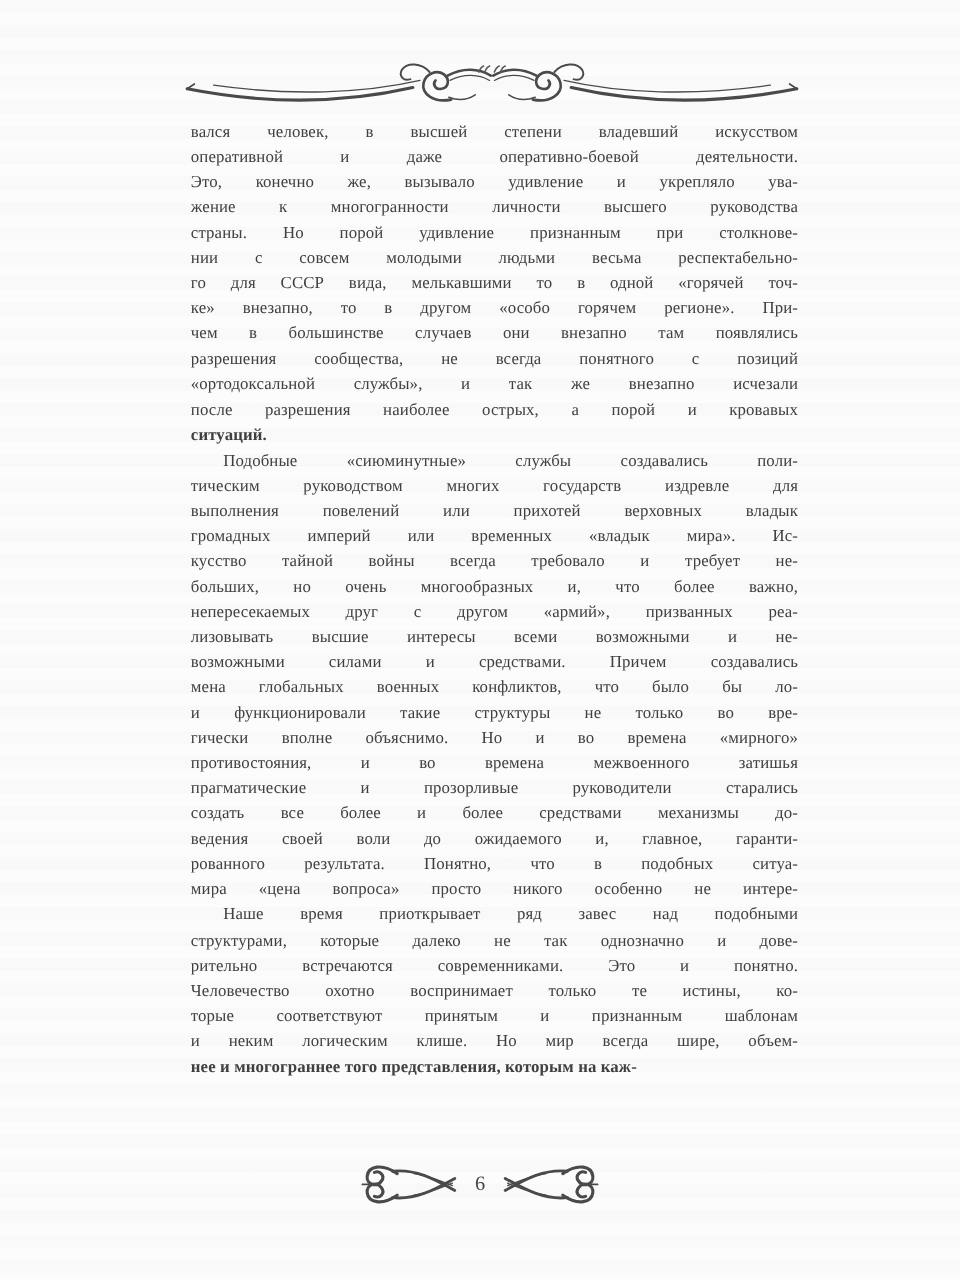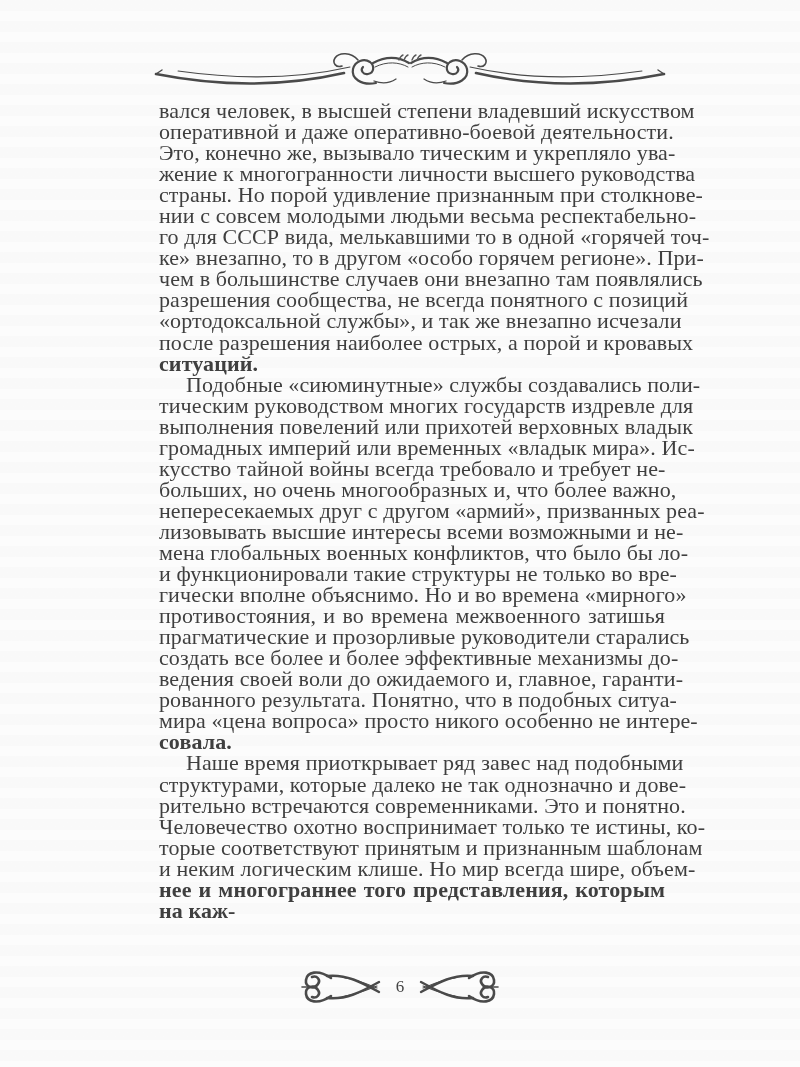--- a/index.html
+++ b/index.html
@@ -20,21 +20,21 @@
   .ornament-top{
     position:absolute;
     left:152px; top:50px;
     width:516px; height:44px;
   }
   .text-column{
     position:absolute;
     left:159px; top:100px;
     width:506px;
     color:var(--text-color,#3f3f3f);
-    font-size:22px;
+    font-size:14px;
     line-height:21.05px;
   }
   .para{margin:0;}
   .line{
     text-align:justify;
     text-align-last:justify;
     white-space:nowrap;
     letter-spacing:0.1px;
   }
   .line.last{
@@ -85,51 +85,51 @@
       <path d="M252,10 q1.5,-4 4,-5"></path>
       <path d="M260,10 q1.5,-4 4,-5"></path>
       <path d="M265,10 q1.5,-4 4,-5"></path>
     </g>
   </svg>
 
   <div class="text-column">
       <div class="para">
         <div class="line">вался человек, в высшей степени владевший искусством</div>
         <div class="line">оперативной и даже оперативно-боевой деятельности.</div>
-        <div class="line">Это, конечно же, вызывало тическим и укрепляло ува-</div>
+        <div class="line">Это, конечно же, вызывало удивление и укрепляло ува-</div>
         <div class="line">жение к многогранности личности высшего руководства</div>
         <div class="line">страны. Но порой удивление признанным при столкнове-</div>
         <div class="line">нии с совсем молодыми людьми весьма респектабельно-</div>
         <div class="line">го для СССР вида, мелькавшими то в одной «горячей точ-</div>
         <div class="line">ке» внезапно, то в другом «особо горячем регионе». При-</div>
         <div class="line">чем в большинстве случаев они внезапно там появлялись</div>
         <div class="line">разрешения сообщества, не всегда понятного с позиций</div>
         <div class="line">«ортодоксальной службы», и так же внезапно исчезали</div>
         <div class="line">после разрешения наиболее острых, а порой и кровавых</div>
         <div class="line last">ситуаций.</div>
       </div>
       <div class="para indent">
         <div class="line">Подобные «сиюминутные» службы создавались поли-</div>
         <div class="line">тическим руководством многих государств издревле для</div>
         <div class="line">выполнения повелений или прихотей верховных владык</div>
         <div class="line">громадных империй или временных «владык мира». Ис-</div>
         <div class="line">кусство тайной войны всегда требовало и требует не-</div>
         <div class="line">больших, но очень многообразных и, что более важно,</div>
         <div class="line">непересекаемых друг с другом «армий», призванных реа-</div>
         <div class="line">лизовывать высшие интересы всеми возможными и не-</div>
+        <div class="line">возможными силами и средствами. Причем создавались</div>
         <div class="line">мена глобальных военных конфликтов, что было бы ло-</div>
         <div class="line">и функционировали такие структуры не только во вре-</div>
         <div class="line">гически вполне объяснимо. Но и во времена «мирного»</div>
         <div class="line">противостояния, и во времена межвоенного затишья</div>
         <div class="line">прагматические и прозорливые руководители старались</div>
-        <div class="line">создать все более и более эффективные механизмы до-</div>
+        <div class="line">создать все более и более средствами механизмы до-</div>
         <div class="line">ведения своей воли до ожидаемого и, главное, гаранти-</div>
         <div class="line">рованного результата. Понятно, что в подобных ситуа-</div>
         <div class="line">мира «цена вопроса» просто никого особенно не интере-</div>
-        <div class="line last">совала.</div>
       </div>
       <div class="para indent">
         <div class="line">Наше время приоткрывает ряд завес над подобными</div>
         <div class="line">структурами, которые далеко не так однозначно и дове-</div>
         <div class="line">рительно встречаются современниками. Это и понятно.</div>
         <div class="line">Человечество охотно воспринимает только те истины, ко-</div>
         <div class="line">торые соответствуют принятым и признанным шаблонам</div>
         <div class="line">и неким логическим клише. Но мир всегда шире, объем-</div>
         <div class="line last">нее и многограннее того представления, которым на каж-</div>
       </div>

